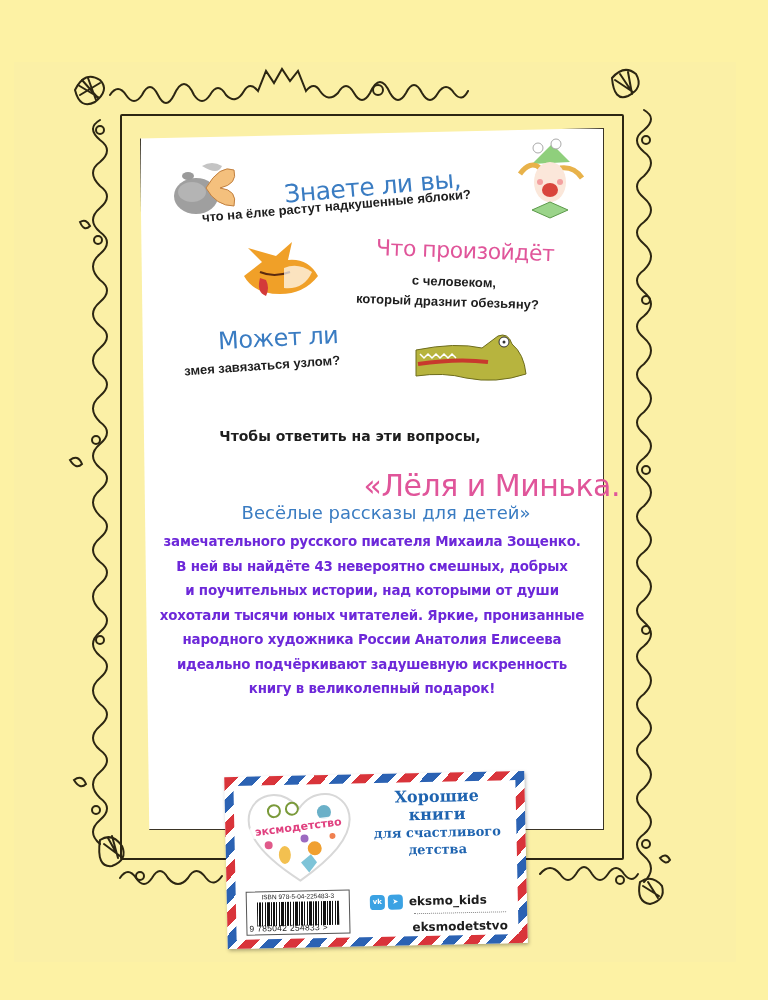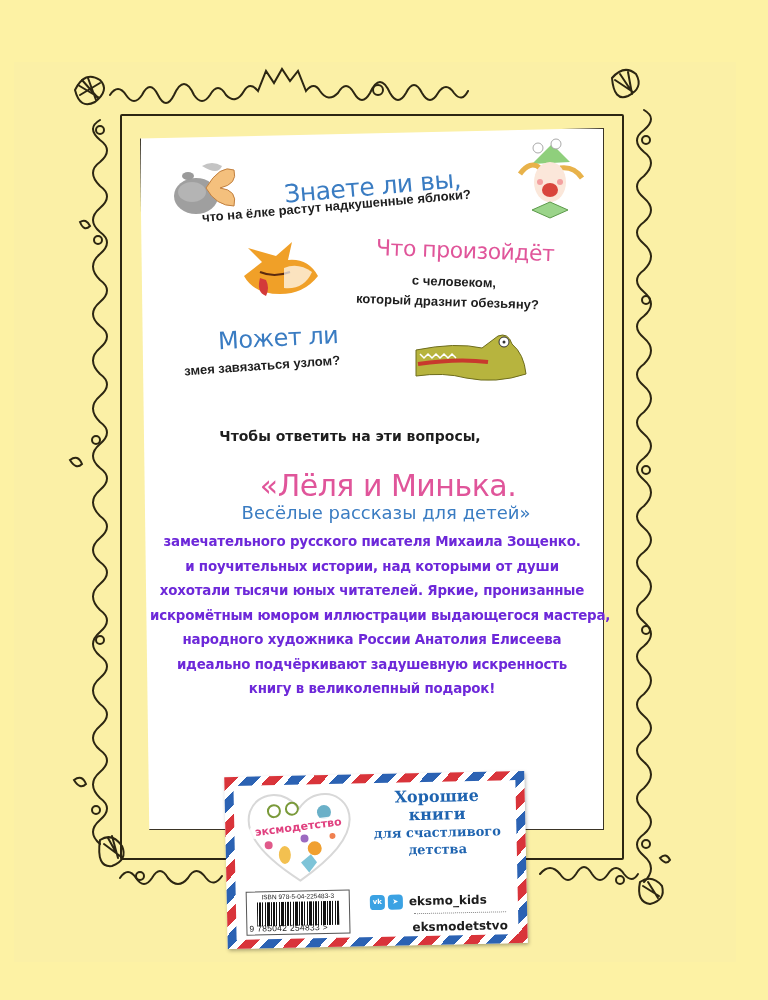--- a/index.html
+++ b/index.html
@@ -234,28 +234,28 @@
 
   <div class="q-title pink" style="left:376px;top:238px;font-size:22px;transform:rotate(2deg);">Что произойдёт</div>
   <div class="q" style="left:412px;top:274px;font-size:13px;transform:rotate(2deg);">с человеком,</div>
   <div class="q" style="left:356px;top:294px;font-size:13px;transform:rotate(2deg);">который дразнит обезьяну?</div>
 
   <div class="q-title blue" style="left:218px;top:324px;font-size:24px;transform:rotate(-3deg);">Может ли</div>
   <div class="q" style="left:184px;top:358px;font-size:13px;transform:rotate(-4deg);">змея завязаться узлом?</div>
 
   <div class="intro" style="top:425px;left:118px;">Чтобы ответить на эти вопросы,</div>
 
-  <div class="book-title pink" style="top:468px;font-size:30px;left:156px;letter-spacing:-0.5px;">«Лёля и Минька.</div>
+  <div class="book-title pink" style="top:468px;font-size:30px;left:156px;letter-spacing:-0.5px;text-align:right;">«Лёля и Минька.</div>
   <div class="book-title blue" style="top:502px;font-size:18px;left:154px;">Весёлые рассказы для детей»</div>
 
   <div class="body-text">
     <div>замечательного русского писателя Михаила Зощенко.</div>
+    <div>В ней вы найдёте 43 невероятно смешных, добрых</div>
     <div>и поучительных истории, над которыми от души</div>
     <div>хохотали тысячи юных читателей. Яркие, пронизанные</div>
-    <div>искромётным юмором иллюстрации выдающегося мастера,</div>
     <div>народного художника России Анатолия Елисеева</div>
     <div>идеально подчёркивают задушевную искренность</div>
     <div>книгу в великолепный подарок!</div>
   </div>
 
   <div class="sticker">
     <div class="sticker-body">
       <svg class="heart" viewBox="0 0 110 96">
         <path d="M55 92 C10 62 0 40 6 22 C14 2 40 0 55 20 C70 0 96 2 104 22 C110 40 100 62 55 92 Z" fill="#ffffff" stroke="#d8d8d8" stroke-width="2"></path>
         <circle cx="30" cy="22" r="6" fill="none" stroke="#7a9a3a" stroke-width="2"></circle>

